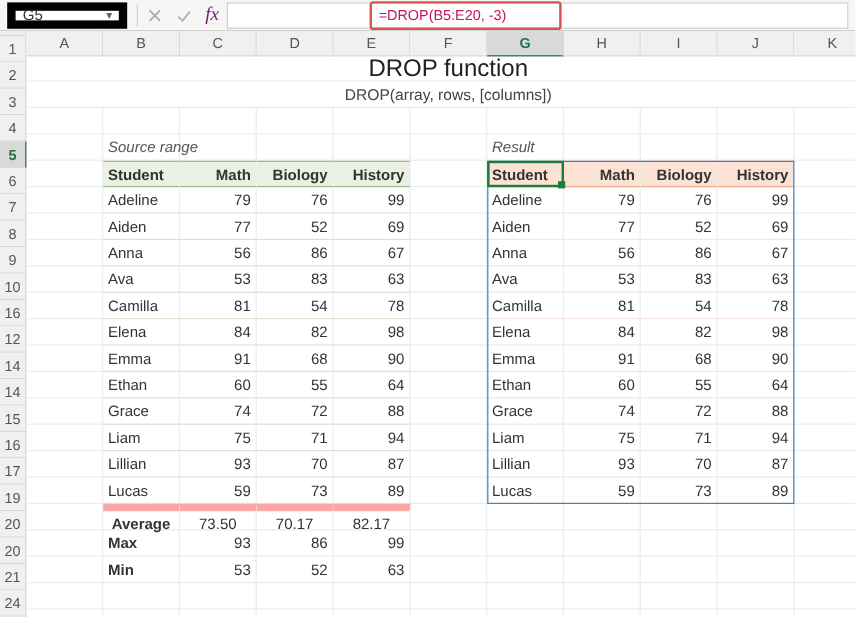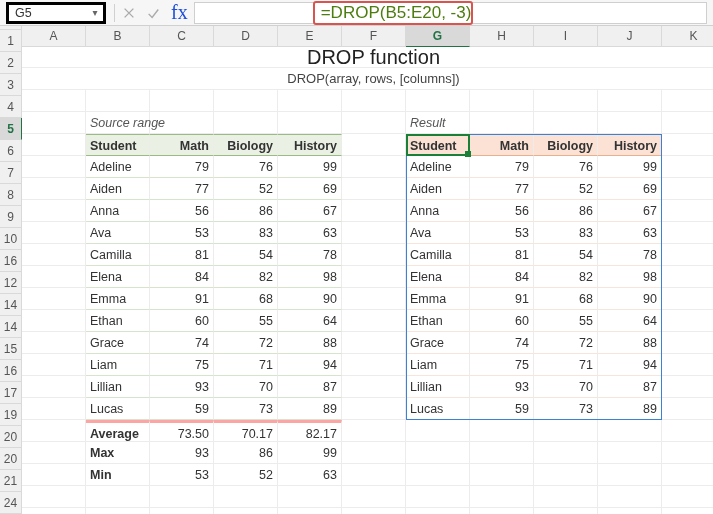--- a/index.html
+++ b/index.html
@@ -20,39 +20,40 @@
     border-bottom: 1px solid #d0d0d0;
     background: #f6f6f6;
   }
   .namebox-wrap {
     display: flex;
     align-items: center;
     width: 100px;
     height: 22px;
     margin: 0 6px;
     background: #fff;
-    border: 3px solid #000000;
+    border: 7px solid #000000;
   }
   .namebox {
     flex: 1;
     padding: 0 6px;
     font-size: 12.5px;
     line-height: 20px;
   }
   .dd { width: 16px; text-align: center; color: #666; font-size: 10px; }
   .fx-btn {
     width: 24px; height: 22px;
     display: flex; align-items: center; justify-content: center;
     color: #888;
   }
   .fx-btn svg { width: 14px; height: 14px; }
   .fx-label {
+    font-style: italic;
     font-family: "Times New Roman", serif;
-    font-size: 20px;
-    color: #1d4ed8;
+    font-size: 16px;
+    color: #701a75;
     padding: 0 6px;
   }
   .sep { width: 1px; height: 18px; background: #d0d0d0; margin: 0 2px; }
   .formula-input {
     flex: 1;
     height: 22px;
     margin-right: 6px;
     background: #fff;
     border: 1px solid #cfcfcf;
     position: relative;
@@ -66,22 +67,22 @@
     width: 160px;
     border: 2px solid #d9534f;
     border-radius: 3px;
     pointer-events: none;
   }
   .formula-text {
     position: absolute;
     left: 126px;
     top: 0;
     line-height: 20px;
-    font-size: 17px;
-    color: #4d7c0f;
+    font-size: 12px;
+    color: #be185d;
   }
   .grid-area { display: flex; height: calc(100% - 26px); }
   .colhdrs {
     display: grid;
     grid-template-columns: 22px repeat(11, 64px);
     height: 20px;
   }
   .rowhdrs {
     display: flex; flex-direction: column;
   }
@@ -127,21 +128,21 @@
   .subtitle { text-align: center; color: #444; font-size: 13px; }
   .section-lbl { font-style: italic; color: #555; }
   .bold { font-weight: 700; }
   
   .src-hdr {
     background: #eaf1e4;
     border-top: 1px solid #9bbb84;
     border-bottom: 1px solid #9bbb84;
   }
   .src-row-border { border-bottom: 1px solid #d7e4cd; }
-  .src-summary-top { border-top: 3px solid #fca5a5; }
+  .src-summary-top { border-top: 6px solid #fca5a5; text-align: center; }
   
   .res-hdr {
     background: #fbe2d5;
     border-top: 1px solid #e8b08e;
     border-bottom: 1px solid #e8b08e;
   }
   .res-row-border { border-bottom: 1px solid #f6e5da; }
   
   .active-cell-overlay {
     position: absolute;

